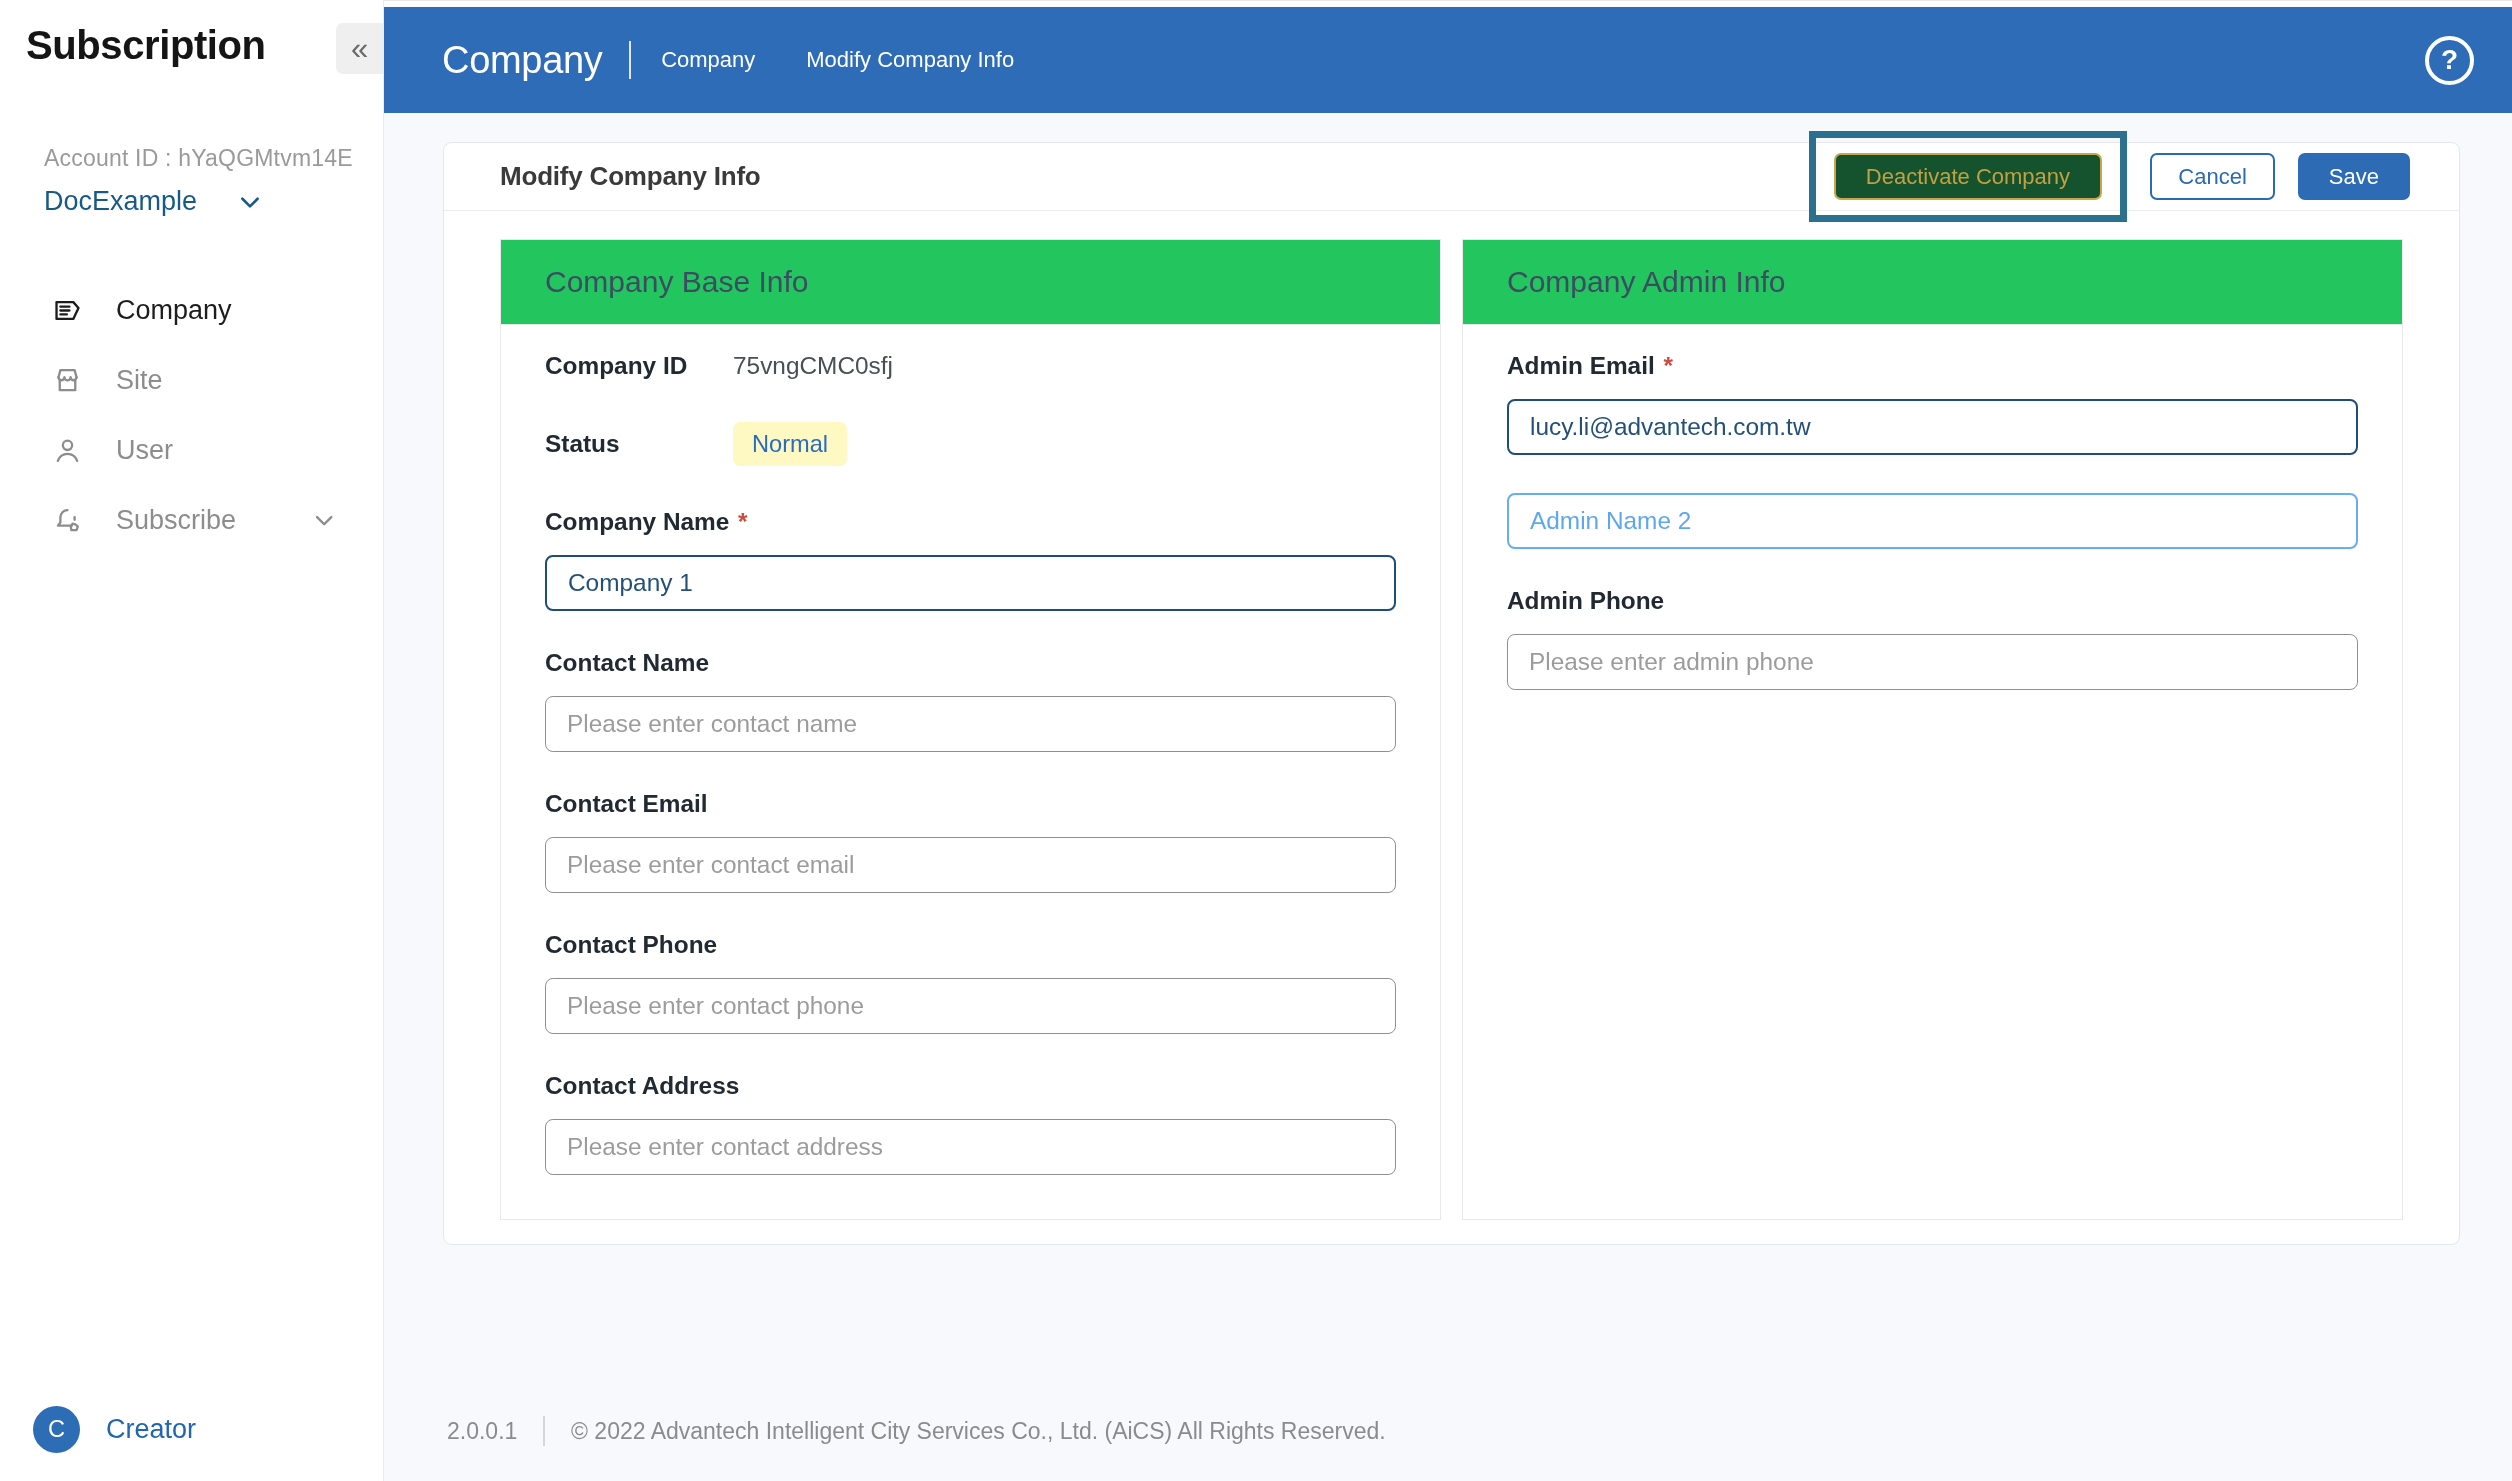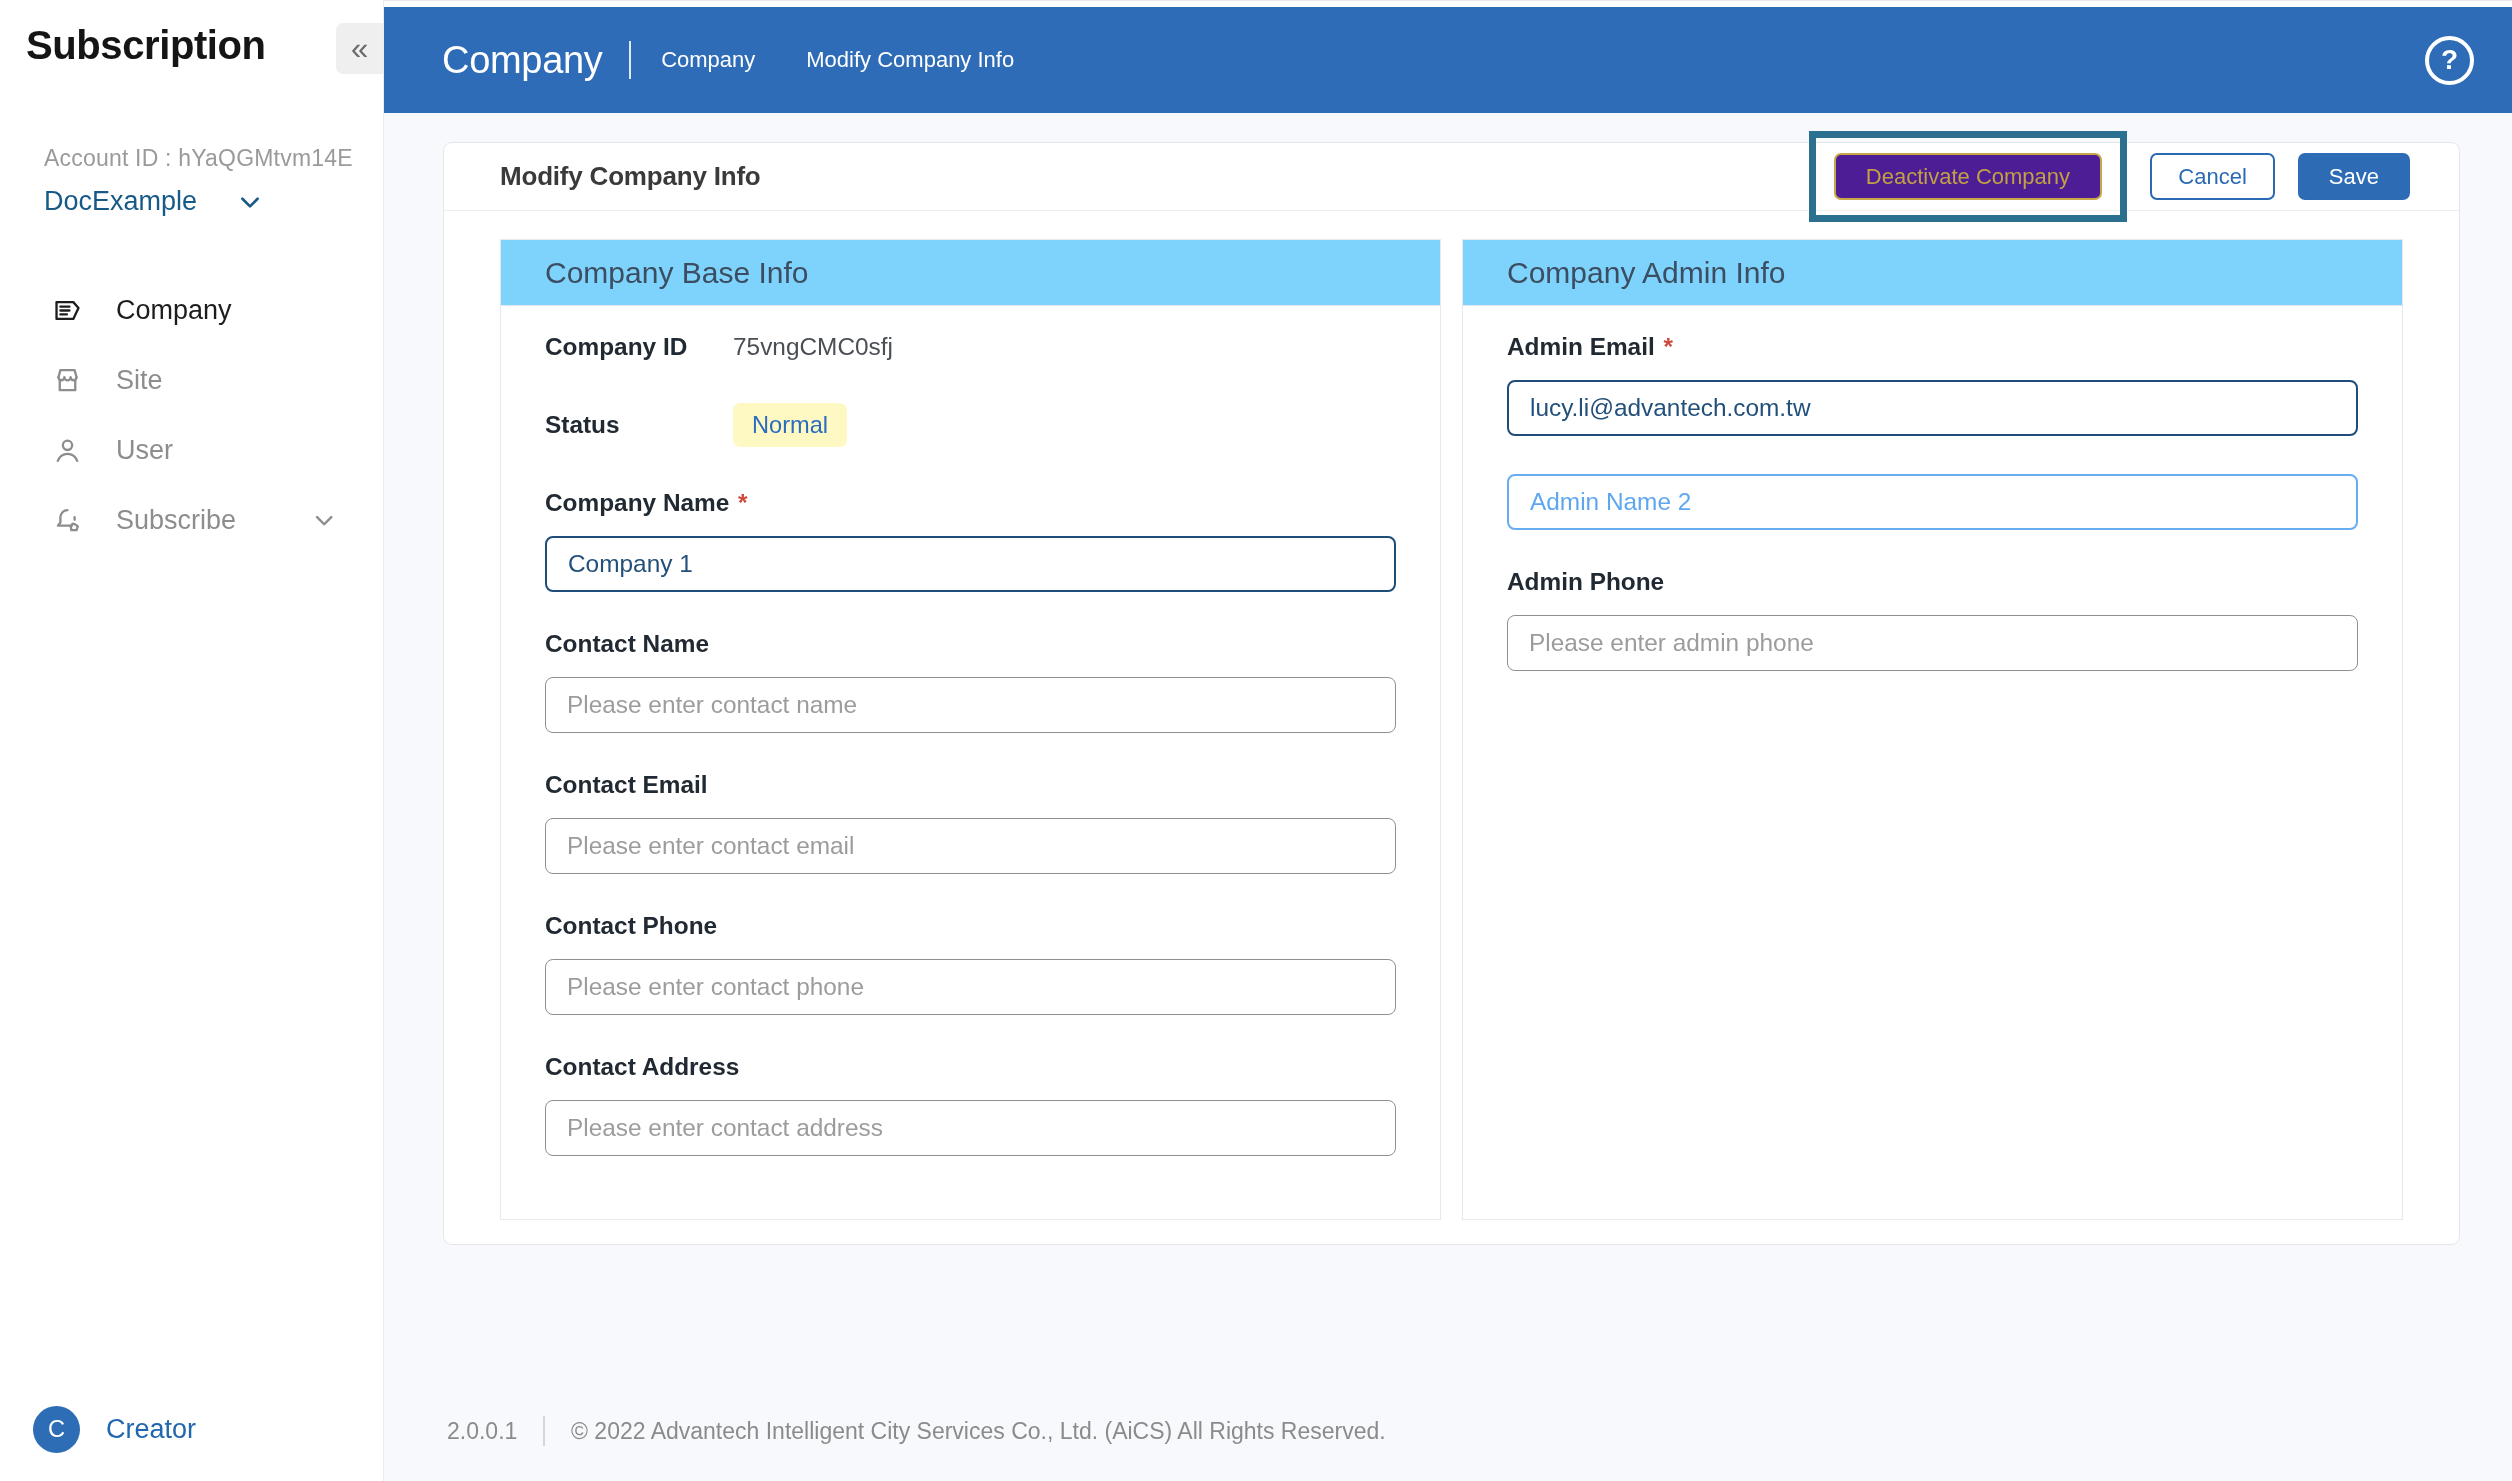--- a/index.html
+++ b/index.html
@@ -60,27 +60,27 @@
   .main { position:absolute; left:384px; top:113px; right:0; bottom:0; background:#f7f9fc; }
   .card {
     position:absolute; left:59px; top:29px; width:2017px; height:1103px;
     background:#fff; border:1.7px solid #e4e6ea; border-radius:8.7px;
   }
   .card-header { height:68px; display:flex; align-items:center; padding:0 49px 0 56px; border-bottom:1.7px solid #ededed; }
   .page-title { font-size:26px; font-weight:700; color:#3a3a3a; letter-spacing:-0.2px; }
   .actions { margin-left:auto; display:flex; align-items:center; gap:23px; }
   .anno-box { border:7.9px solid #2c7090; padding:15px 18.3px; margin:-30px 0; background:transparent; }
   .btn { height:47px; border-radius:7px; font-size:22px; cursor:pointer; font-family:inherit; }
-  .btn-deactivate { background:#4c1d95; border:2.6px solid #c8a64a; color:#c2a043; padding:0 30px; }
+  .btn-deactivate { background:#14532d; border:2.6px solid #c8a64a; color:#c2a043; padding:0 30px; }
   .btn-cancel { background:#fff; border:2.6px solid #2a69b3; color:#2a69b3; padding:0 26px; }
   .btn-save { background:#2d6cb5; border:none; color:#fff; padding:0 31px; }
 
   .card-body { display:flex; gap:21px; padding:28px 56px 0 56px; }
   .panel { width:942px; height:981px; border:1.7px solid #e7e9ec; background:#fff; }
-  .panel-header { height:66px; background:#7dd3fc; display:flex; align-items:center; padding:0 44px; border-bottom:1.7px solid #e3e6ea; }
+  .panel-header { height:85px; background:#22c55e; display:flex; align-items:center; padding:0 44px; border-bottom:1.7px solid #e3e6ea; }
   .panel-title { font-size:30px; font-weight:500; color:#3c4d61; }
   .panel-body { padding:27px 44px 0 44px; }
 
   .inline-row { display:flex; align-items:center; margin-bottom:42px; }
   .inline-row .f-label { width:188px; }
   .f-label { font-size:24.4px; font-weight:700; color:#212a33; }
   .f-value { font-size:24.4px; color:#4a4f55; }
   .badge { background:#fef9c3; color:#2a6cc0; font-size:23.6px; padding:8.7px 19px; border-radius:7px; }
   .req { color:#cd4a3d; margin-left:8.7px; font-size:24.4px; font-weight:700; }
 

